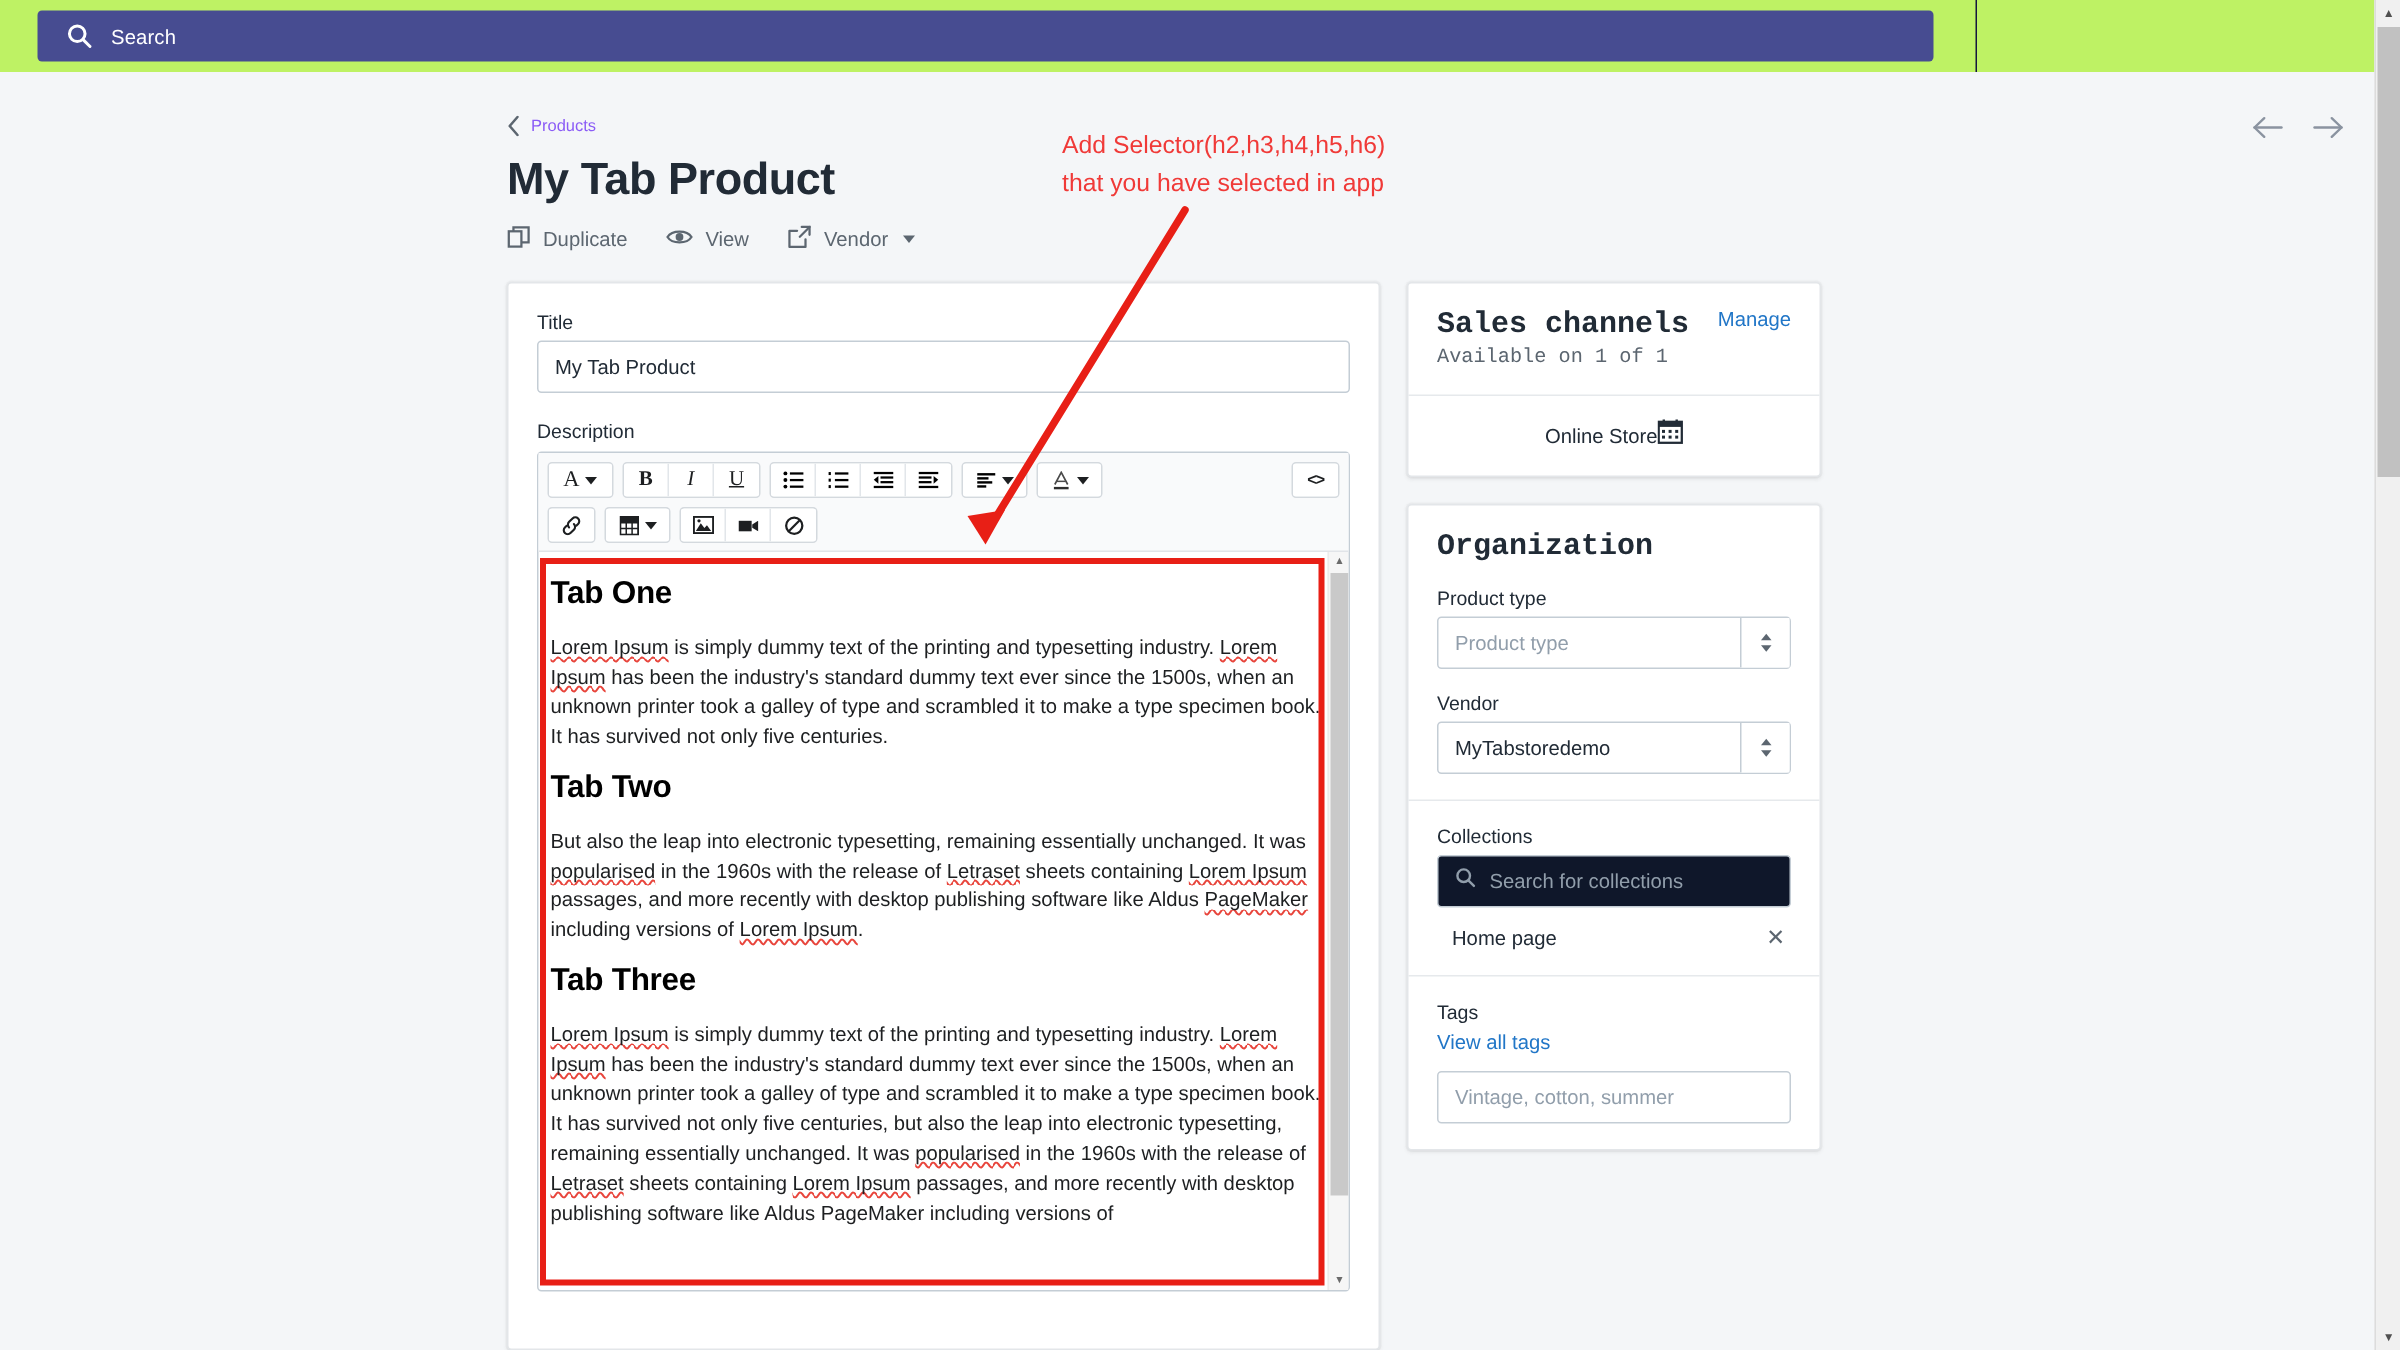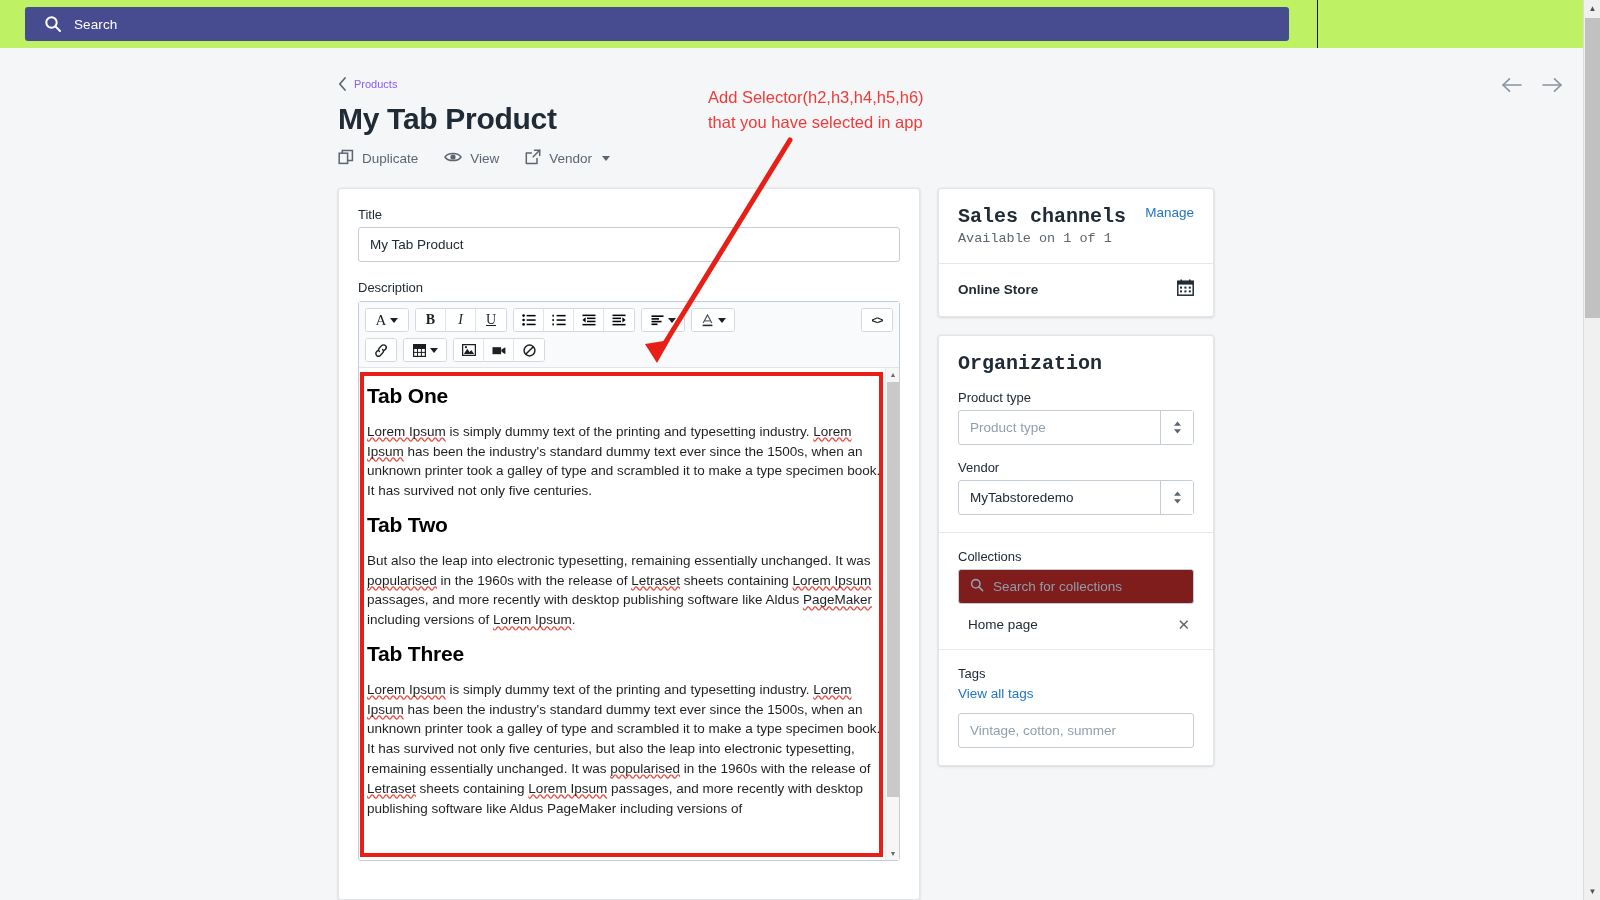--- a/index.html
+++ b/index.html
@@ -197,21 +197,21 @@
 
   
   .sc-pad { padding: 16px 19px 17px 19px; }
   .sc-head { display: flex; justify-content: space-between; align-items: flex-start; }
   .sc-title { font-size: 20px; font-weight: 600; color: #212b36; font-family: Liberation Mono, monospace; }
   .sc-link { font-size: 13.5px; color: #2176c7; cursor: pointer; }
   .sc-sub { font-size: 13.5px; color: #5c6670; margin-top: 3px; font-family: Liberation Mono, monospace; }
   .sc-div { height: 1px; background: #e6e9ec; }
   .sc-row {
     padding: 15px 19px 16px 19px;
-    display: flex; align-items: center; justify-content: space-between; font-weight: bold;
+    display: flex; align-items: center; justify-content: center;
   }
   .sc-row-label { font-size: 13.5px; color: #212b36; }
 
   .sel-wrap {
     position: relative; width: 100%; height: 35px;
     border: 1px solid #c4cdd5; border-radius: 3px; background: #fff;
     display: flex; align-items: center;
   }
   .sel-val { padding: 0 11px; font-size: 13.5px; color: #212b36; }
   .sel-val.ph { color: #919eab; }
@@ -219,21 +219,21 @@
     position: absolute; right: 0; top: 0; width: 33px; height: 33px;
     border-left: 1px solid #c4cdd5;
     display: flex; align-items: center; justify-content: center;
     cursor: pointer; background: #fff;
   }
   .field-gap { margin-top: 15px; }
   .small-label { font-size: 13px; color: #212b36; margin-bottom: 5px; }
 
   .search-field {
     width: 100%; height: 35px;
-    border: 1px solid #c4cdd5; border-radius: 3px; background: #7f1d1d;
+    border: 1px solid #c4cdd5; border-radius: 3px; background: #0f172a;
     display: flex; align-items: center; padding: 0 11px; gap: 9px;
   }
   .search-field .sph { font-size: 13.5px; color: #919eab; }
 
   .coll-item {
     display: flex; align-items: center; justify-content: space-between;
     margin-top: 13px; padding: 0 4px 0 10px;
   }
   .coll-name { font-size: 13.5px; color: #212b36; }
   .coll-x { font-size: 15px; color: #5c6670; cursor: pointer; line-height: 1; }

